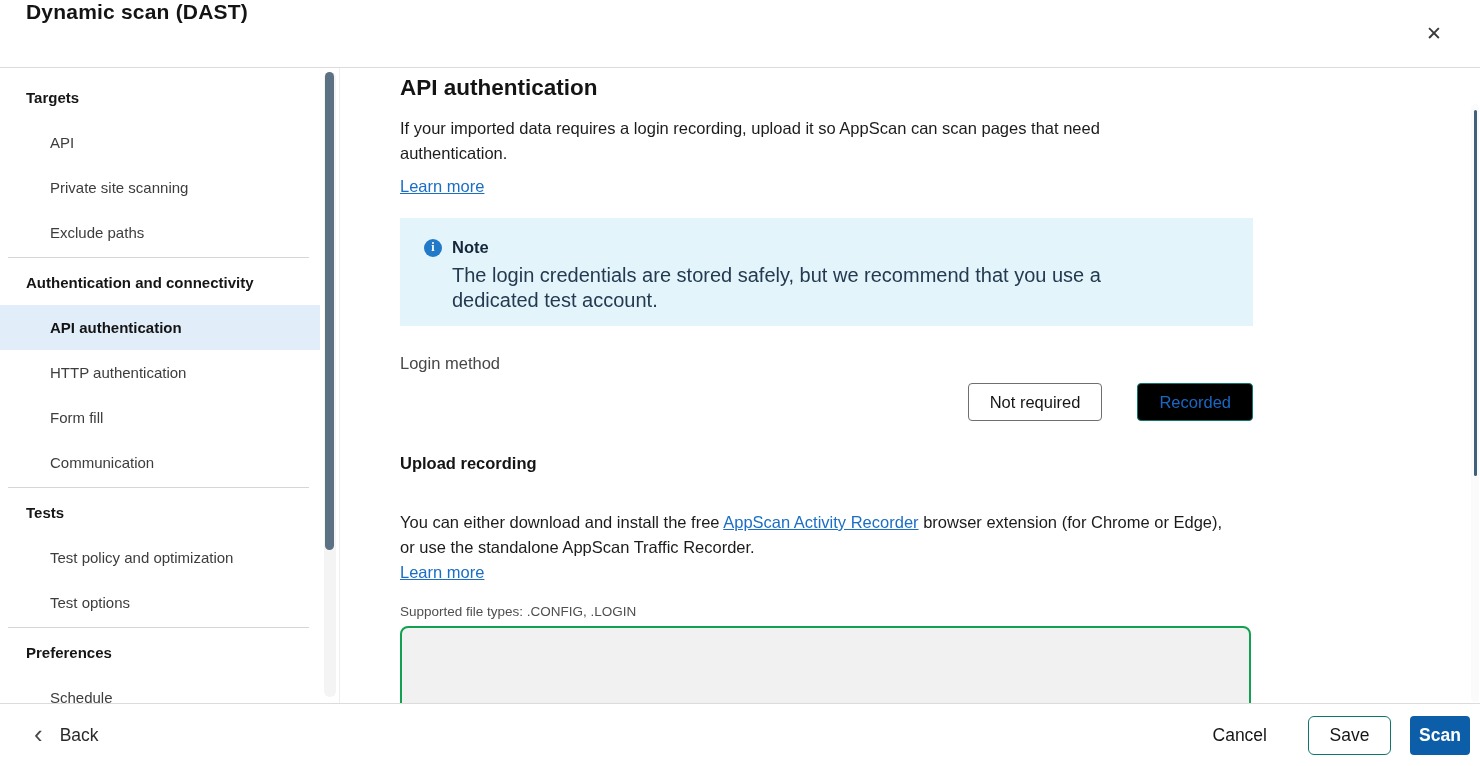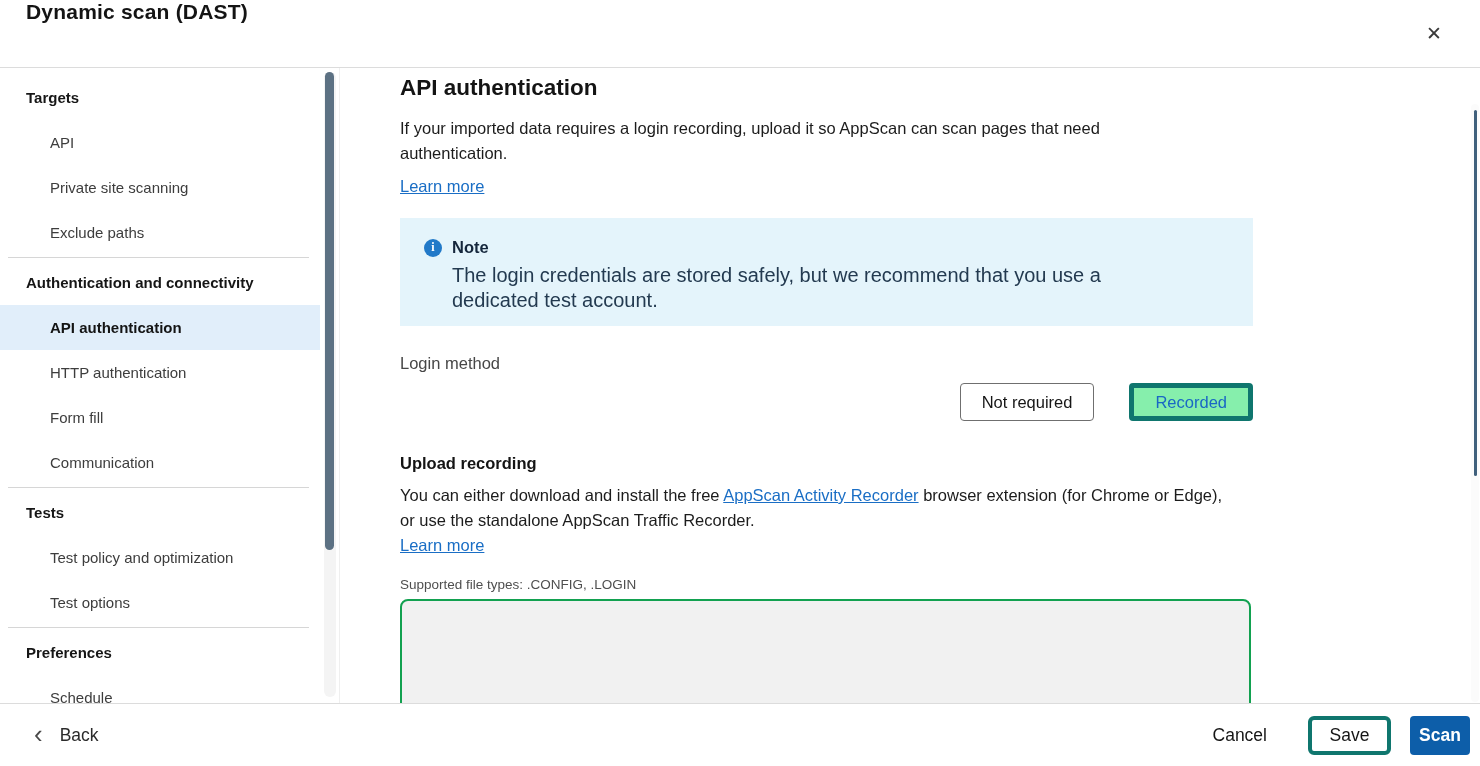--- a/index.html
+++ b/index.html
@@ -61,24 +61,24 @@
   .note-title { margin-left: 10px; font-size: 16.5px; font-weight: 700; color: #15273c; }
   .note-text { margin-left: 28px; margin-top: 6px; font-size: 20px; line-height: 25px; color: #233a50; max-width: 700px; }
 
   .field-label { margin-top: 28px; font-size: 16.5px; color: #474747; }
   .toggle-row { margin-top: 10px; display: flex; justify-content: flex-end; }
   .toggle-btn {
     height: 38px; padding: 0 21px; font-size: 16.5px; font-family: inherit;
     background: #fff; border: 1px solid #6f6f6f; border-radius: 4px; color: #161616; cursor: pointer;
   }
   .toggle-btn + .toggle-btn { margin-left: 10px; }
-  .toggle-btn.selected { background: #86efac; border: 5px solid #0f766e; color: #1967c5; margin-left: 35px; }
+  .toggle-btn.selected { background: #000000; border: 1px solid #0f766e; color: #1967c5; margin-left: 35px; }
 
   .section-title { margin-top: 33px; font-size: 16.5px; font-weight: 700; color: #141414; }
-  .upload-desc { margin-top: 10px; font-size: 16.5px; line-height: 25px; color: #1c1c1c; max-width: 840px; }
+  .upload-desc { margin-top: 37px; font-size: 16.5px; line-height: 25px; color: #1c1c1c; max-width: 840px; }
   .upload-desc .learn-more-inline { font-size: 16.5px; }
 
   .supported { margin-top: 19px; font-size: 13.5px; color: #4f4f4f; }
   .upload-box {
     margin-top: 7px; width: 851px; height: 120px;
     border: 2px solid #12a150; border-radius: 8px; background: #f1f1f1; cursor: pointer;
   }
 
   .main-scroll-track {
     position: absolute; right: 1px; top: 36px; width: 8px; height: 598px;
@@ -97,21 +97,21 @@
   }
   .back-btn { display: flex; align-items: center; background: none; border: none; cursor: pointer; font-family: inherit; }
   .back-chevron { font-size: 26px; color: #4a4a4a; line-height: 1; font-weight: 400; margin-top: -3px; }
   .back-label { margin-left: 17px; font-size: 17.5px; color: #2b2b2b; }
   .footer-right { margin-left: auto; display: flex; align-items: center; }
   .cancel-btn {
     background: none; border: none; font-family: inherit; font-size: 17.5px; color: #161616;
     cursor: pointer; padding: 8px 14px;
   }
   .save-btn {
-    margin-left: 27px; width: 83px; height: 39px; background: #fff; border: 4px solid #0f766e;
+    margin-left: 27px; width: 83px; height: 39px; background: #fff; border: 1px solid #0f766e;
     border-radius: 6px; font-family: inherit; font-size: 17.5px; color: #161616; cursor: pointer;
   }
   .scan-btn {
     margin-left: 19px; width: 60px; height: 39px; background: #0d5ea9; border: none;
     border-radius: 4px; font-family: inherit; font-size: 17.5px; font-weight: 700; color: #ffffff; cursor: pointer;
   }
 </style>
 </head>
 <body>
 

